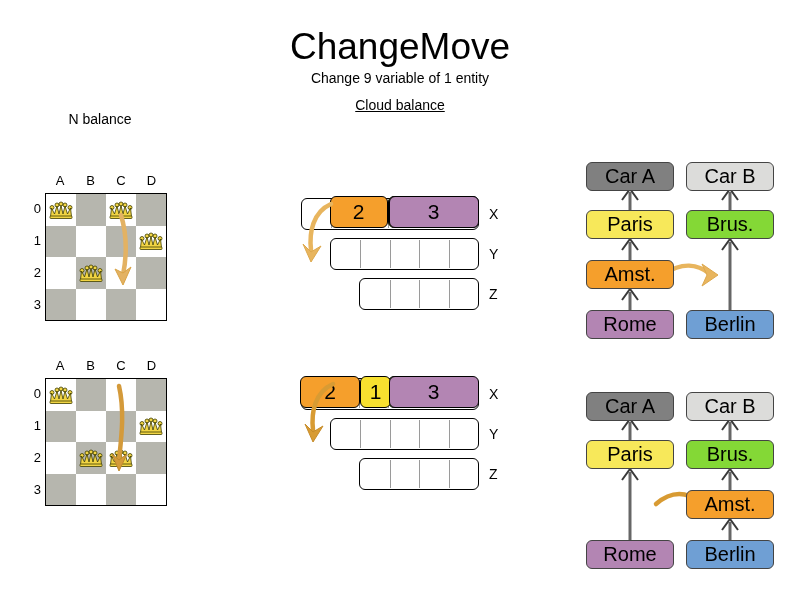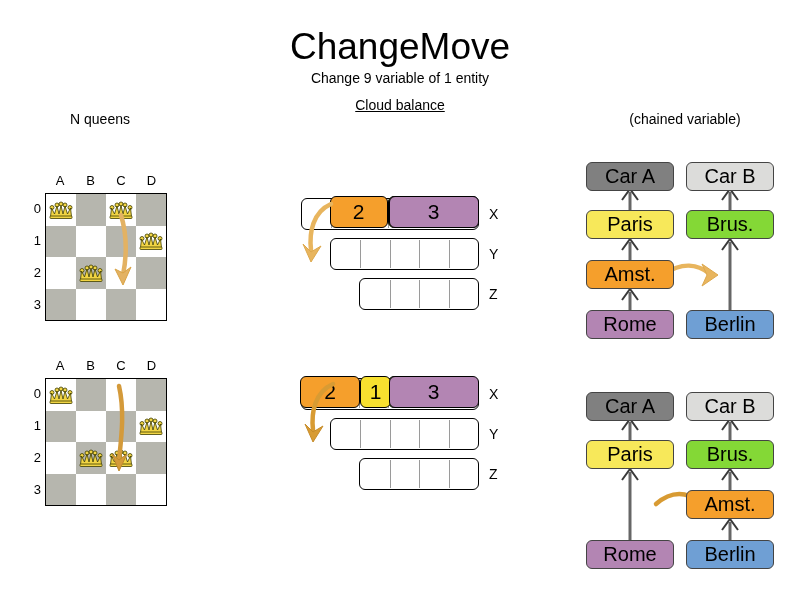--- a/index.html
+++ b/index.html
@@ -153,24 +153,23 @@
     pointer-events: none;
     overflow: visible;
   }
 </style>
 </head>
 <body>
 
 <div id="page-title">ChangeMove</div>
 <div id="page-subtitle">Change 9 variable of 1 entity</div>
 
-<div class="section-header" style="left:20px; top:110px; width:160px;">N queens</div>
+<div class="section-header" style="left:20px; top:110px; width:160px;">N balance</div>
 <div class="section-header" style="left:310px; top:96px; width:180px;text-decoration:underline;">Cloud balance</div>
 <div class="section-header" style="left:600px; top:110px; width:170px;">
-  <div>(chained variable)</div>
 </div>
 
 <div class="chess-wrap" style="left:45px; top:193px;">
   <div class="col-label" style="left:0px;">A</div>
   <div class="col-label" style="left:30.5px;">B</div>
   <div class="col-label" style="left:61px;">C</div>
   <div class="col-label" style="left:91.5px;">D</div>
 
   <div class="row-label" style="top:8px;">0</div>
   <div class="row-label" style="top:40px;">1</div>

